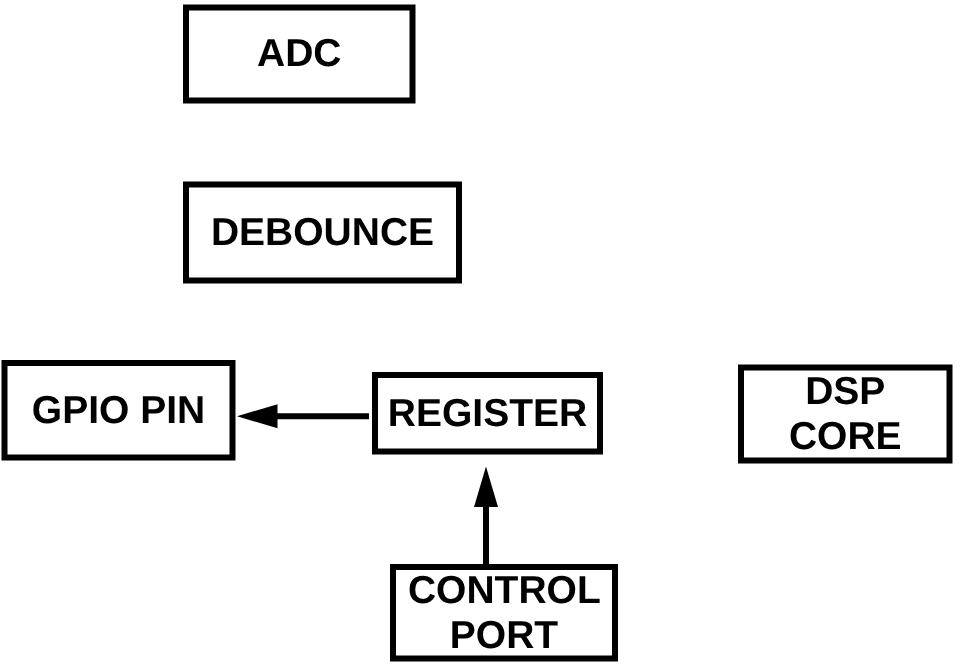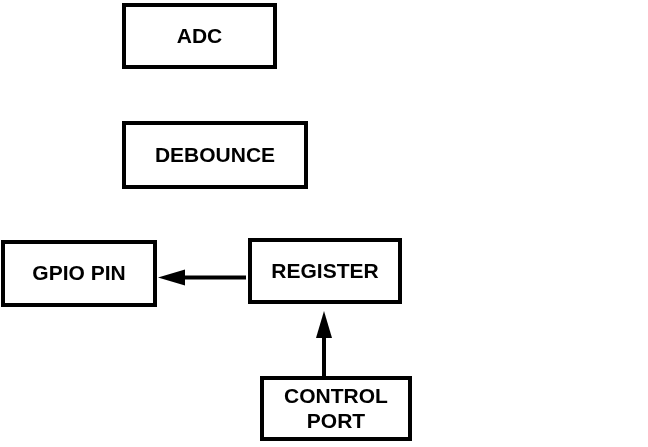--- a/index.html
+++ b/index.html
@@ -27,27 +27,27 @@
     position: absolute;
     box-sizing: border-box;
     border: 4px solid #000000;
     background: #ffffff;
     display: flex;
     align-items: center;
     justify-content: center;
     text-align: center;
     color: #000000;
     font-weight: bold;
-    font-size: 21px;
+    font-size: 26px;
     line-height: 1.15;
   }
   .node-adc          { left: 122px; top: 3px;   width: 155px; height: 66px; }
   .node-debounce     { left: 122px; top: 121px; width: 186px; height: 68px; }
   .node-gpio-pin     { left: 1px;   top: 240px; width: 156px; height: 67px; }
-  .node-register     { left: 248px; top: 238px; width: 154px; height: 66px; }
+  .node-register     { left: 248px; top: 248px; width: 154px; height: 55px; }
   .node-dsp-core     { left: 492px; top: 243px; width: 143px; height: 66px; }
   .node-control-port { left: 260px; top: 376px; width: 152px; height: 65px; padding: 0 14px; }
 </style>
 </head>
 <body>
 
 <div class="stage">
 
   <svg class="arrows-layer" width="648" height="447" viewBox="0 0 648 447" xmlns="http://www.w3.org/2000/svg">
 
@@ -71,18 +71,21 @@
   </div>
 
   <div class="node node-gpio-pin">
     <span>GPIO PIN</span>
   </div>
 
   <div class="node node-register">
     <span>REGISTER</span>
   </div>
 
+  <div class="node node-dsp-core">
+    <span>DSP CORE</span>
+  </div>
 
   <div class="node node-control-port">
     <span>CONTROL PORT</span>
   </div>
 
 </div>
 
 </body></html>

